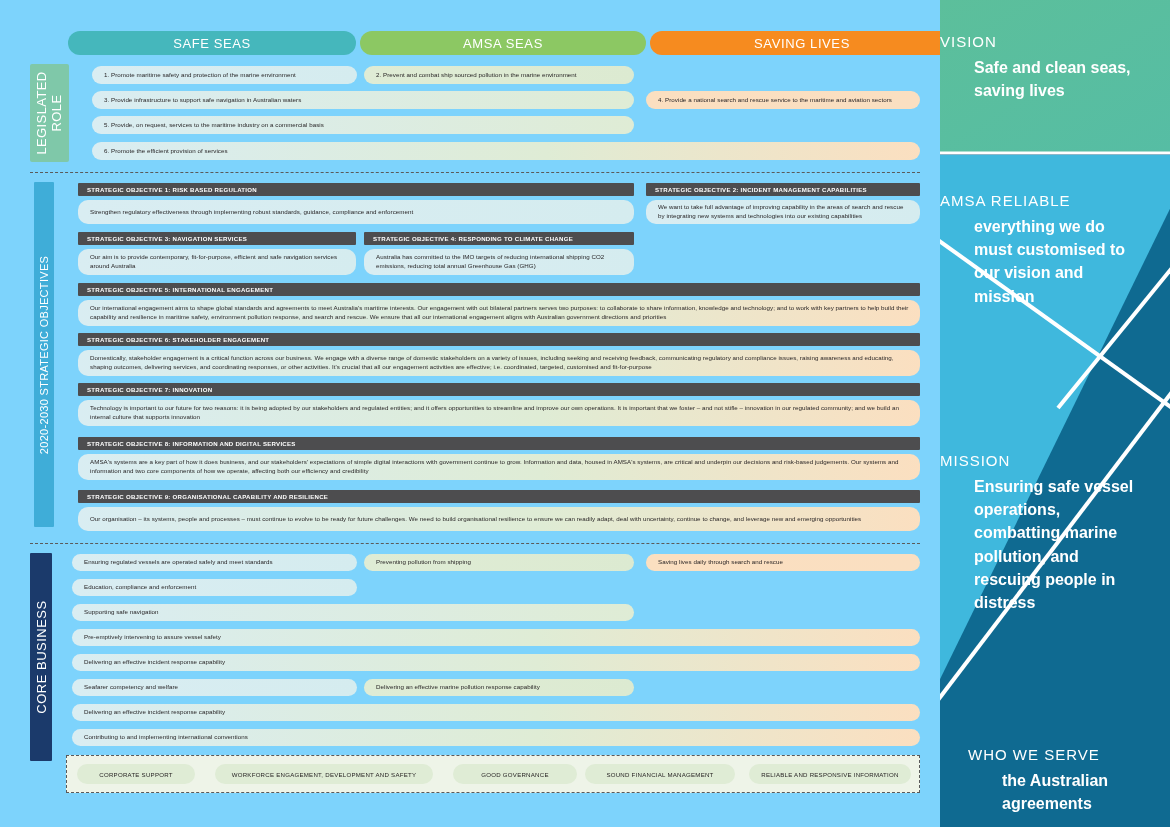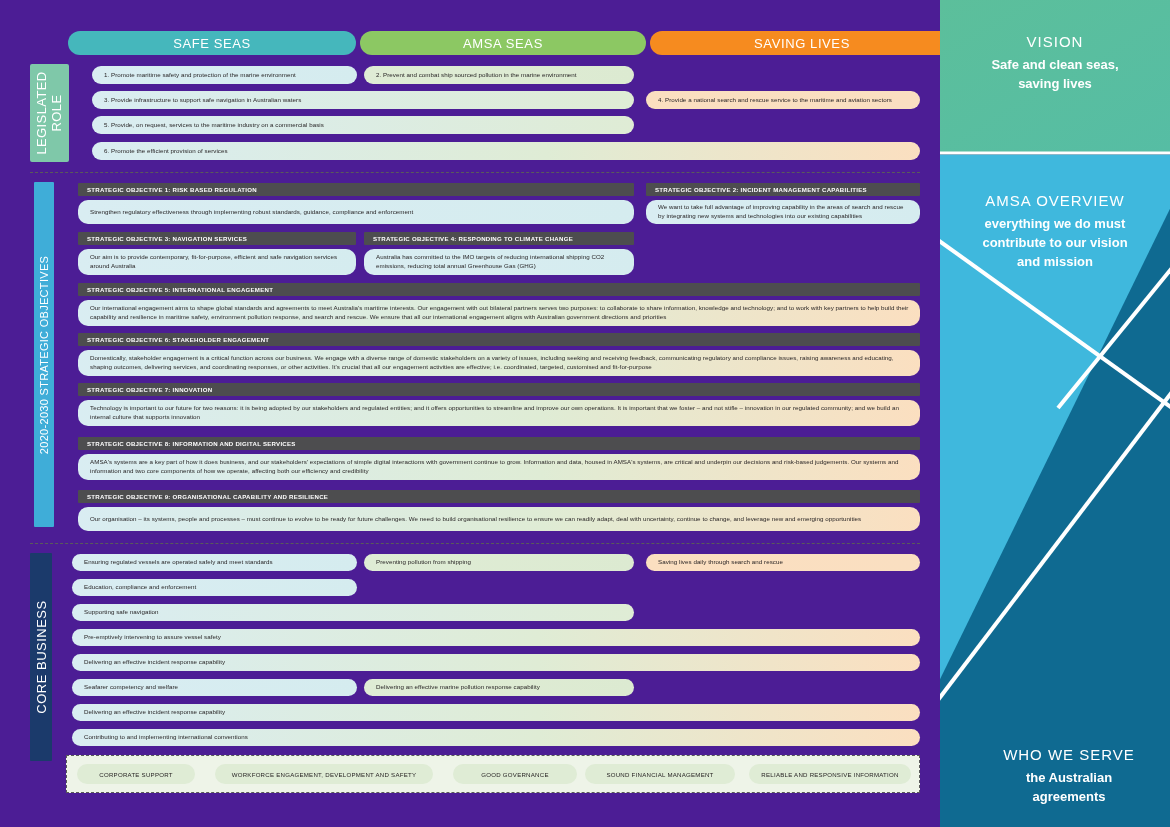--- a/index.html
+++ b/index.html
@@ -5,21 +5,21 @@
   * { box-sizing: border-box; margin: 0; padding: 0; }
   html, body {
     width: 1170px; height: 827px;
     background: #ffffff;
     font-family: "Liberation Sans", sans-serif;
     overflow: hidden;
   }
   .page { position: relative; width: 1170px; height: 827px; background:#fff; }
 
   
-  .main { position:absolute; left:0; top:0; width:940px; height:827px; background:#4c1d95; }
+  .main { position:absolute; left:0; top:0; width:940px; height:827px; background:#7dd3fc; }
 
   
   .pillars { position:absolute; left:68px; top:31px; width:852px; height:24px; }
   .pill {
     position:absolute; top:0; height:24px; border-radius:12px;
     display:flex; align-items:center; justify-content:center;
     color:#ffffff; font-size:13px; letter-spacing:.6px; font-weight:400;
   }
   .pill-safe  { left:0px;   width:288px; background:#45b7bc; }
   .pill-clean { left:292px; width:286px; background:#8cc863; }
@@ -95,23 +95,23 @@
   
   .right { position:absolute; left:940px; top:0; width:230px; height:827px; overflow:hidden; background:#1b6b8f; }
   .rp-vision { position:absolute; left:0; top:0; width:230px; height:152px;
                background:linear-gradient(150deg,#5cbf9b 0%,#56bda4 100%); }
   .rp-amsa   { position:absolute; left:0; top:155px; width:230px; height:672px; background:#3fb8dd; }
   .rp-tri-dark {
     position:absolute; left:0; top:155px; width:230px; height:672px;
     background:#0f6a91;
     clip-path: polygon(0 100%, 0 78%, 100% 8%, 100% 100%);
   }
-  .rp-block { position:absolute; width:230px; text-align:center; color:#ffffff; }
+  .rp-block { position:absolute; width:230px; text-align:left; color:#ffffff; }
   .rp-title { font-size:15px; letter-spacing:1px; margin-bottom:6px; }
-  .rp-sub   { font-size:13px; font-weight:bold; line-height:1.45; padding:0 34px; }
+  .rp-sub   { font-size:16px; font-weight:bold; line-height:1.45; padding:0 34px; }
   .rp-v { top:33px; }
   .rp-a { top:192px; }
   .rp-m { top:452px; }
   .rp-w { top:746px;padding-left:28px; }
 </style>
 </head>
 <body>
 
 <div class="page">
 
@@ -306,24 +306,28 @@
       <line x1="232" y1="268" x2="118" y2="408" stroke="#ffffff" stroke-width="4"></line>
       <line x1="-2" y1="700" x2="232" y2="392" stroke="#ffffff" stroke-width="4"></line>
     </svg>
 
     <div class="rp-block rp-v">
       <div class="rp-title">VISION</div>
       <div class="rp-sub">Safe and clean seas, saving lives</div>
     </div>
 
     <div class="rp-block rp-a">
-      <div class="rp-title">AMSA OVERVIEW</div>
-      <div class="rp-sub">everything we do must contribute to our vision and mission</div>
-    </div>
-
+      <div class="rp-title">AMSA RELIABLE</div>
+      <div class="rp-sub">everything we do must customised to our vision and mission</div>
+    </div>
+
+    <div class="rp-block rp-m">
+      <div class="rp-title">MISSION</div>
+      <div class="rp-sub">Ensuring safe vessel operations, combatting marine pollution, and rescuing people in distress</div>
+    </div>
 
     <div class="rp-block rp-w">
       <div class="rp-title">WHO WE SERVE</div>
       <div class="rp-sub">the Australian agreements</div>
     </div>
 
   </div>
 
 </div>
 

